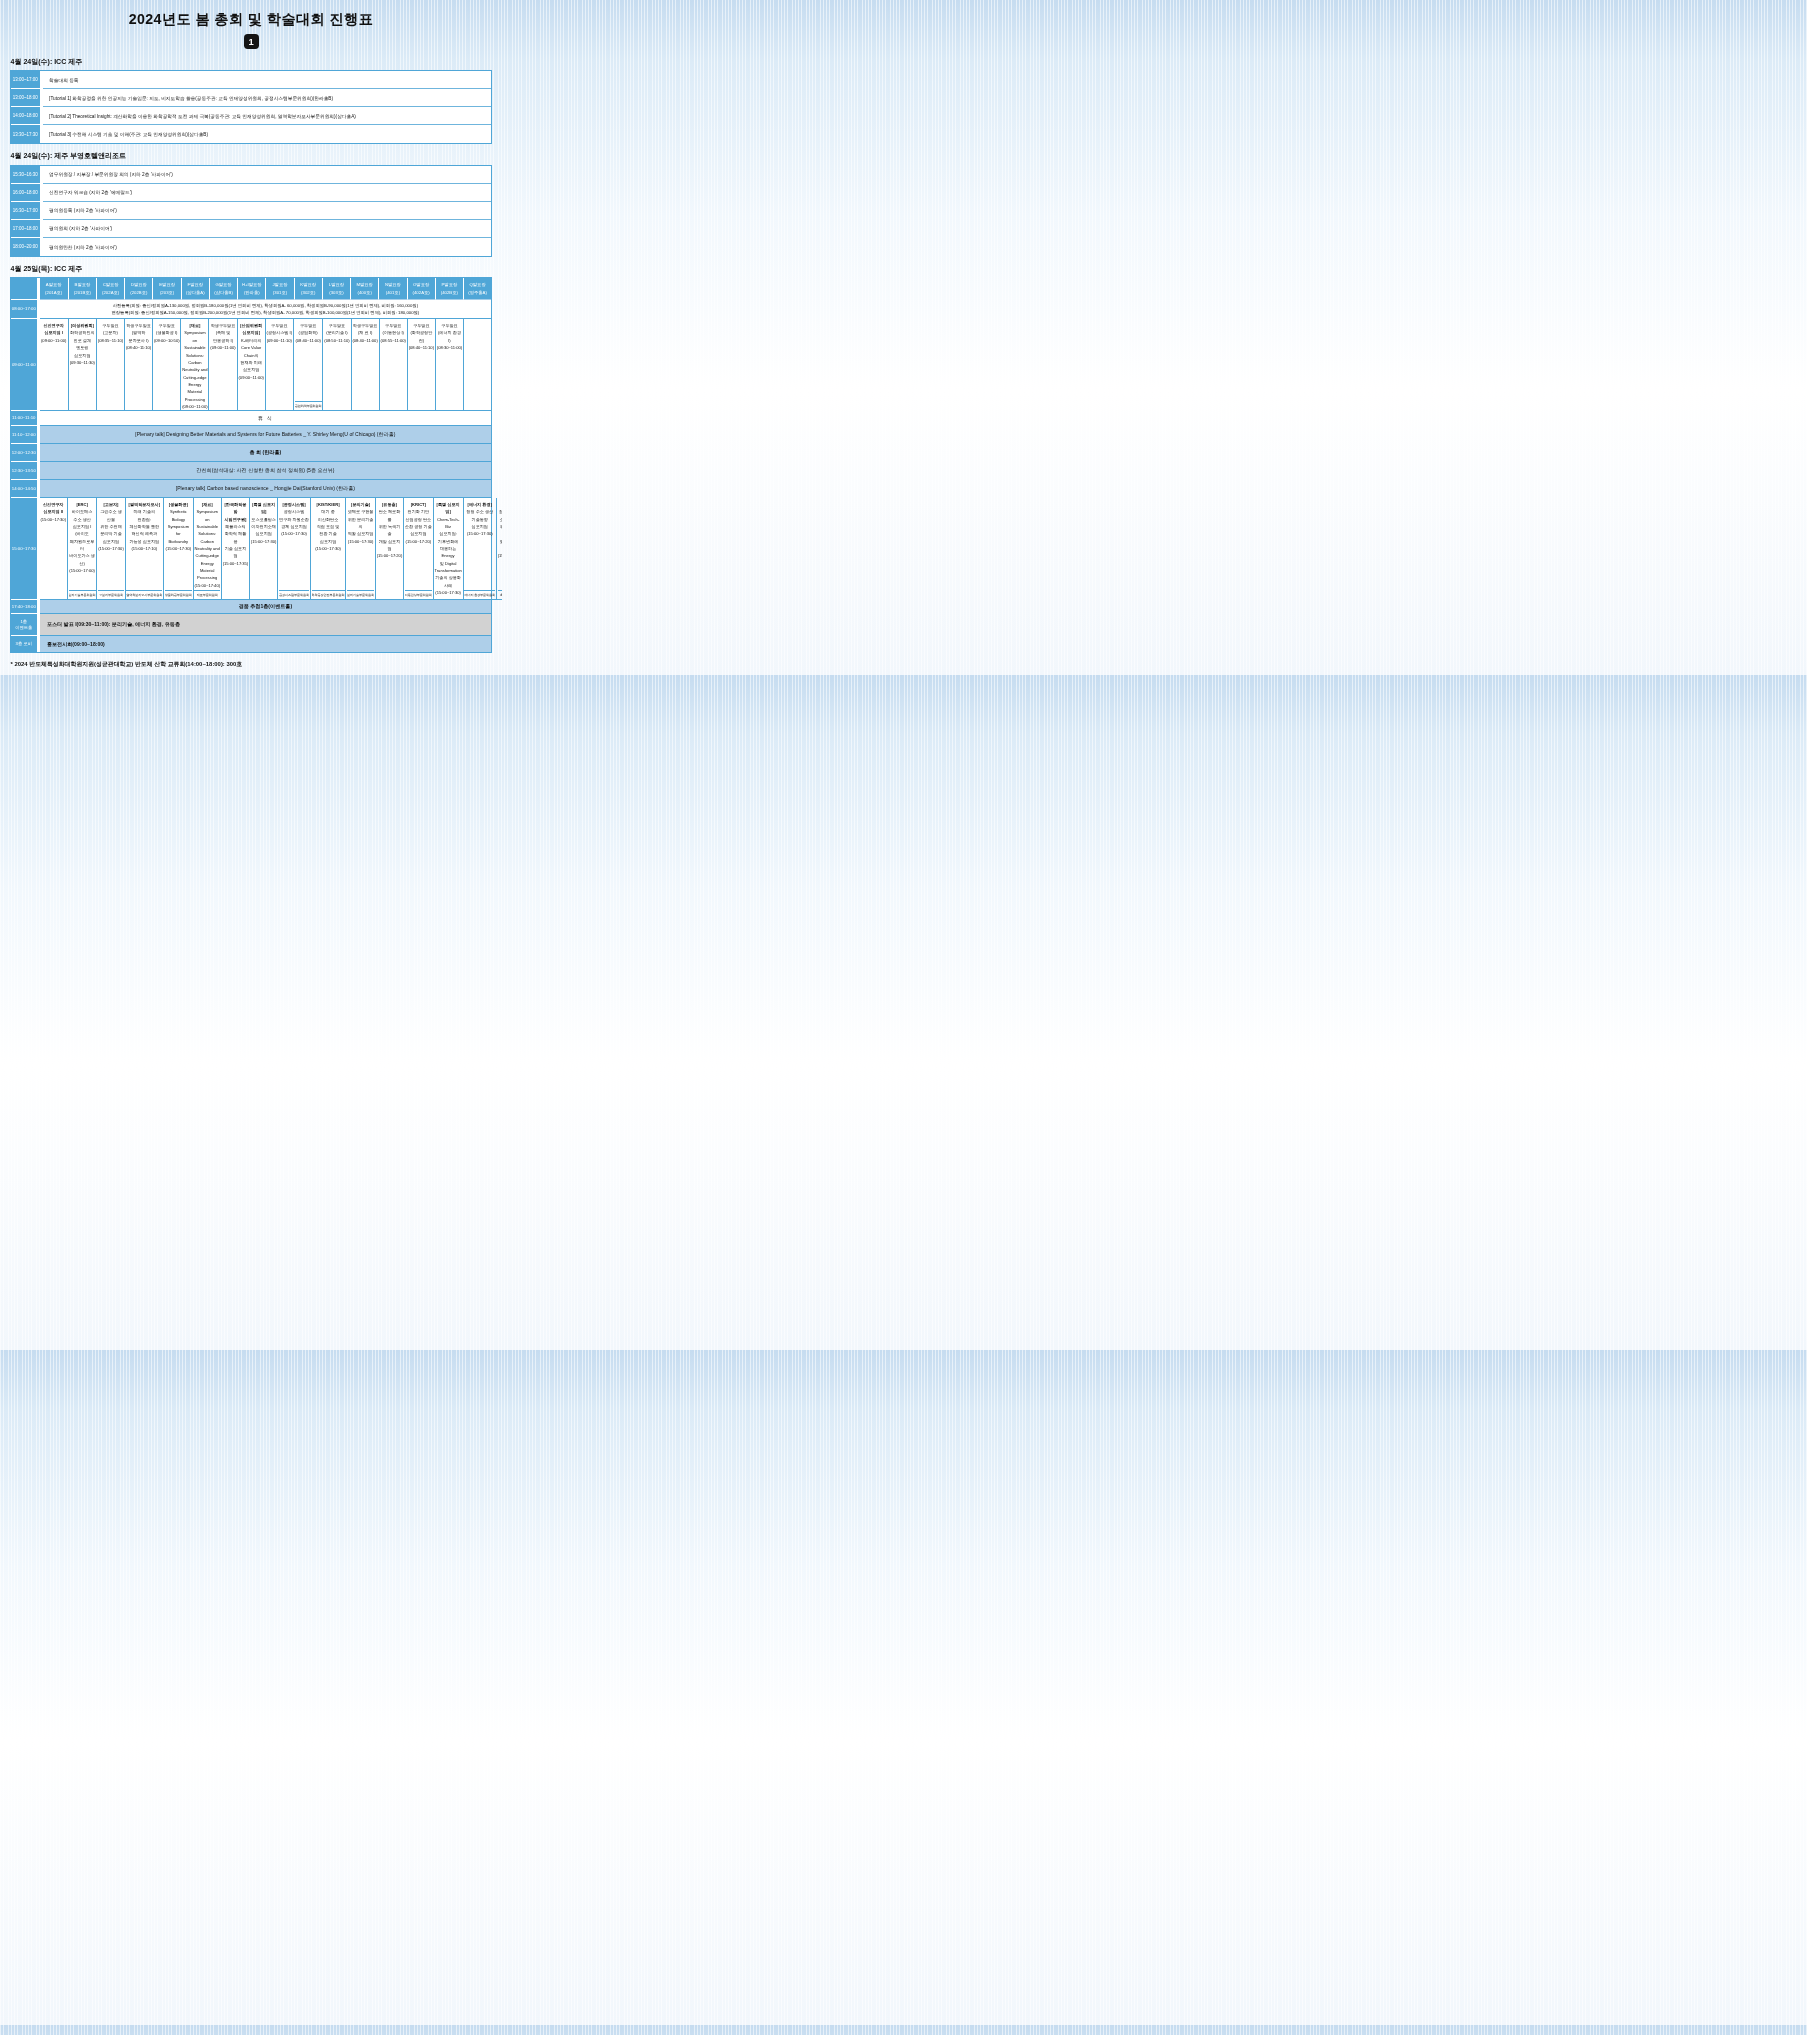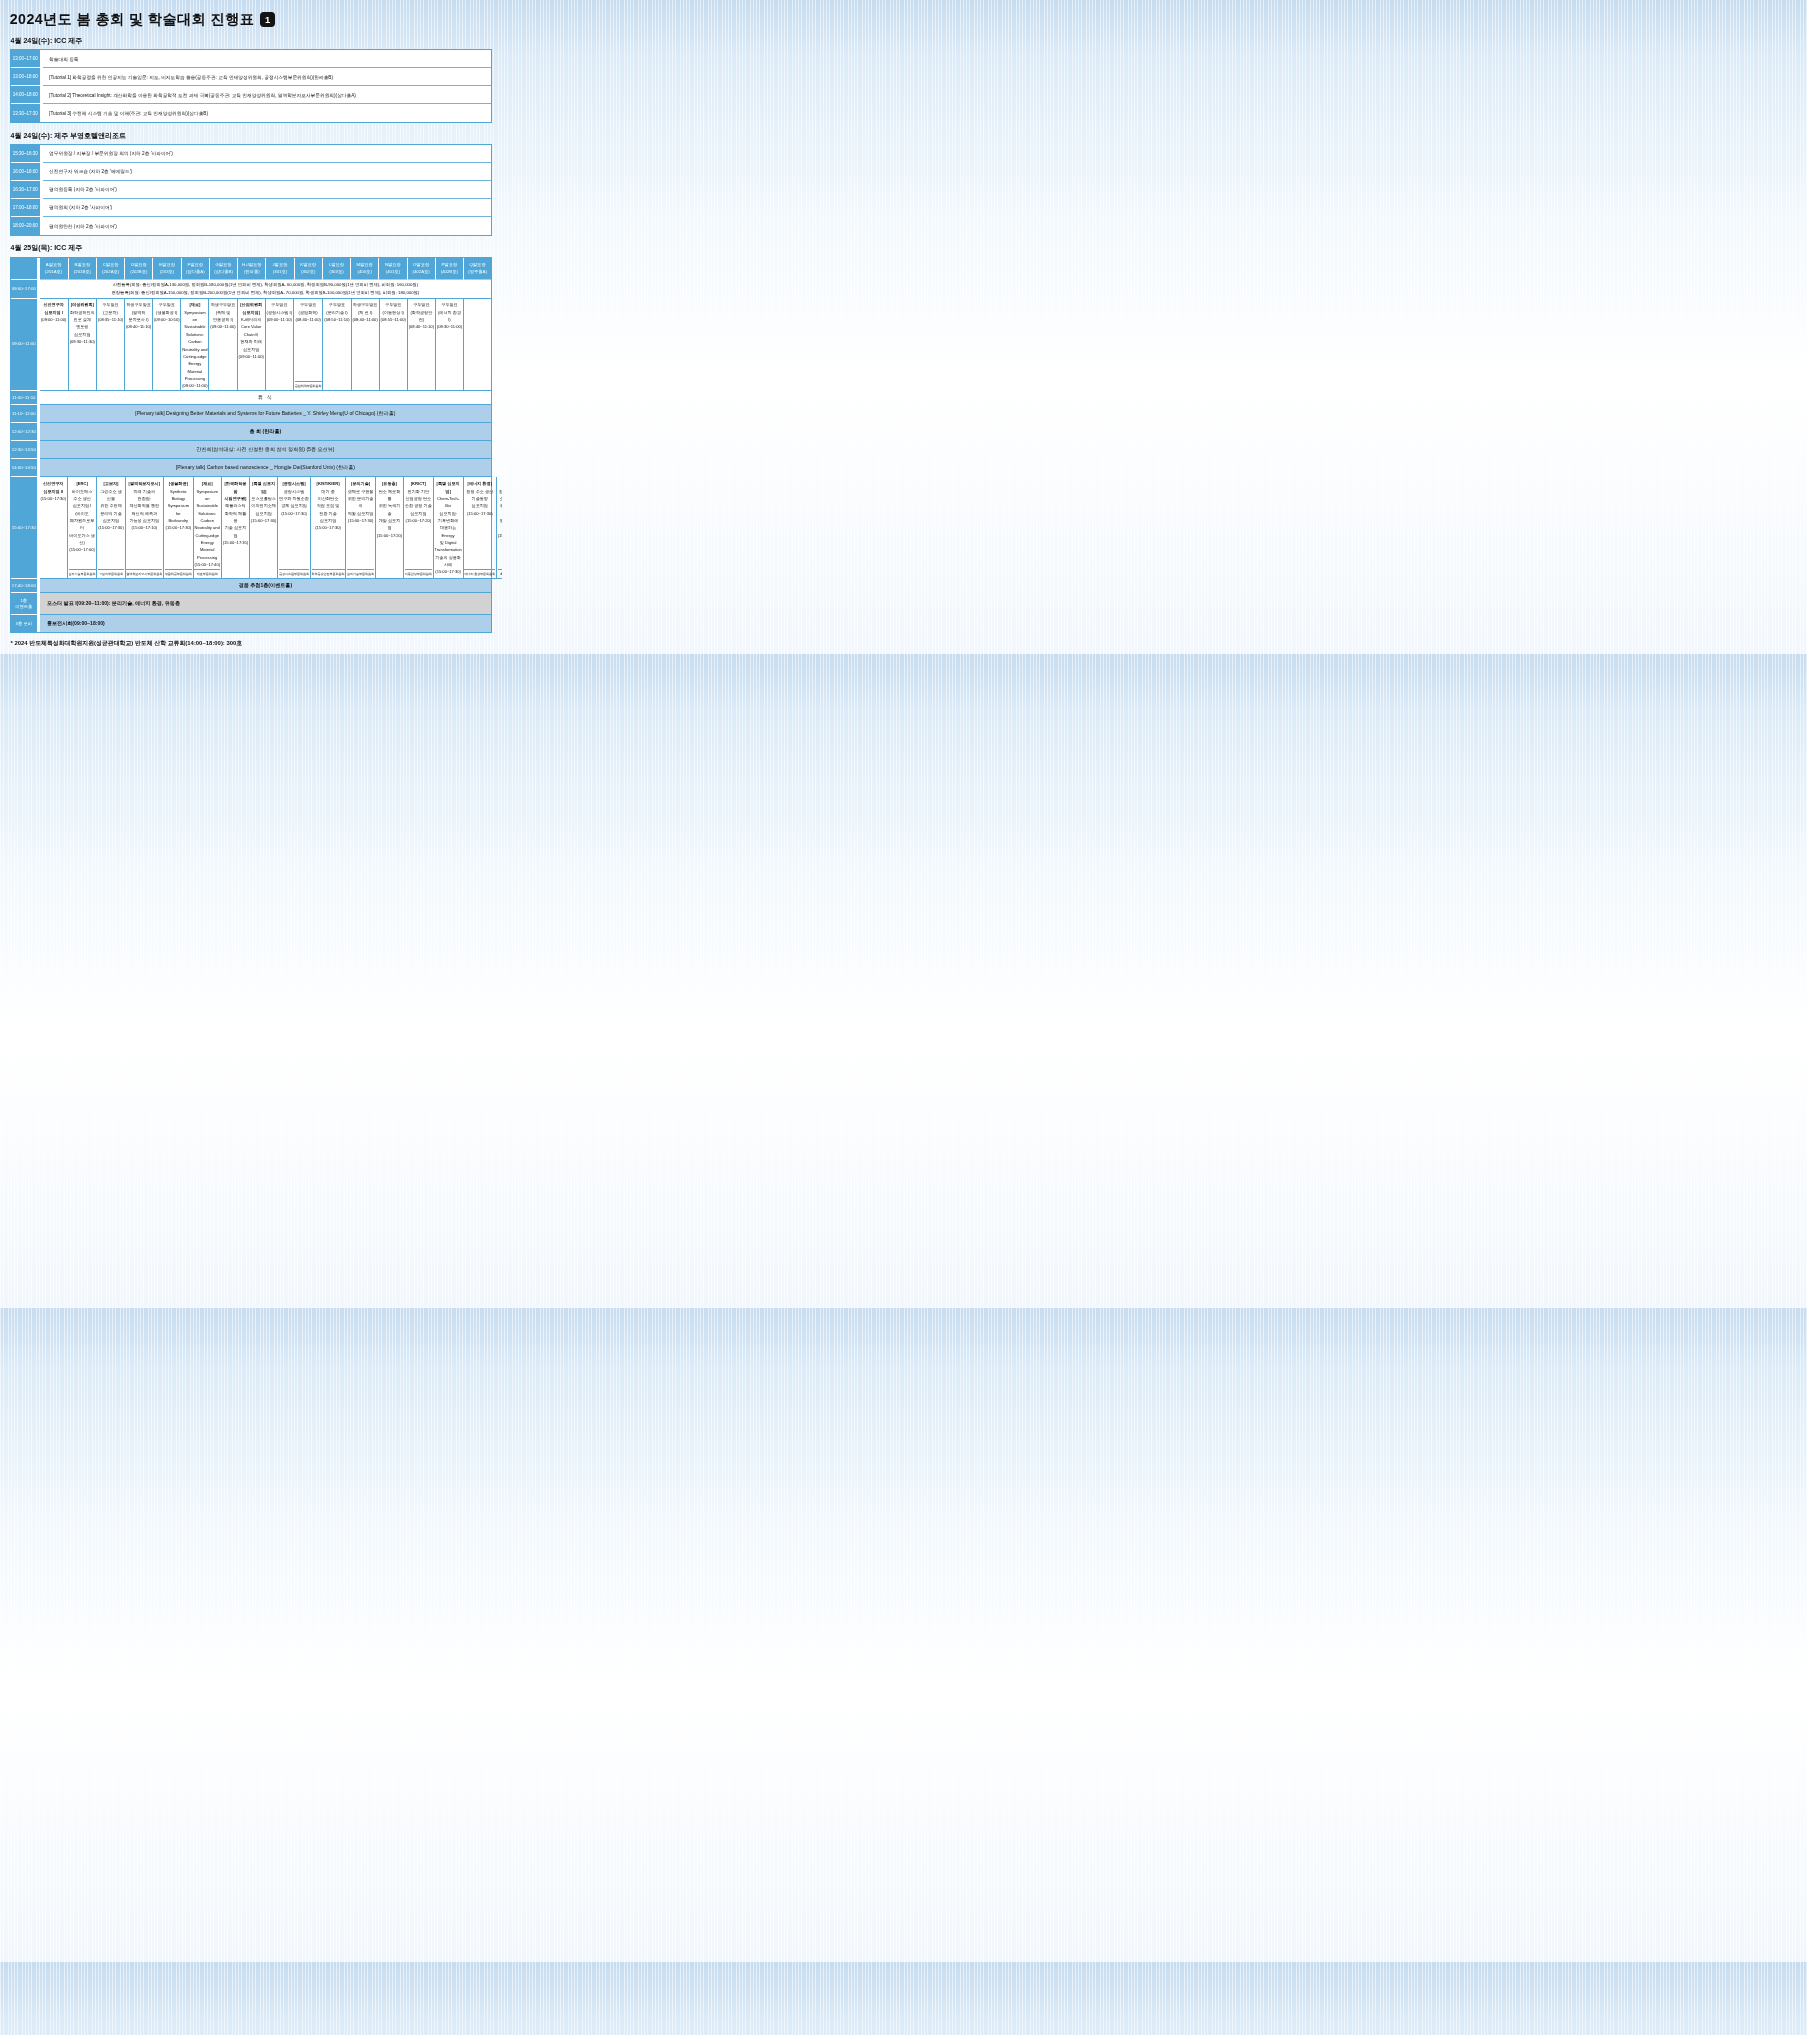--- a/index.html
+++ b/index.html
@@ -14,21 +14,21 @@
     margin:0;
     width:502px;
     min-height:640px;
     color:var(--ink);
     font-family:"Liberation Sans","DejaVu Sans",sans-serif;
     background:
       repeating-linear-gradient(90deg, rgba(255,255,255,.55) 0 0.8px, rgba(255,255,255,0) 0.8px 2.8px),
       linear-gradient(180deg,#c6dcf0 0%,#dcebf7 9%,#f2f8fd 32%,#ffffff 58%,#f2f7fc 100%);
   }
   .wrap{padding:6.5px 9.8px 5.7px;}
-  .titlebar{display:flex;align-items:center;justify-content:flex-start;gap:5.7px;margin:3.3px 0 7.3px;}
+  .titlebar{display:flex;align-items:center;justify-content:flex-start;gap:5.7px;margin:3.3px 0 7.3px;flex-direction:column;}
   .title{font-size:14.2px;font-weight:800;letter-spacing:0.4px;}
   .badge{width:15px;height:15px;background:#141414;color:#fff;border-radius:3.7px;
          display:flex;align-items:center;justify-content:center;font-size:9.4px;font-weight:800;flex:0 0 auto;}
   .sect-h{font-size:7px;font-weight:800;margin:7.3px 0 3.3px 0.8px;}
 
   
   .stable{border:1.2px solid var(--blue);background:#fff;}
   .srow{display:grid;grid-template-columns:29px 2.8px 1fr;min-height:18px;}
   .srow .t{background:var(--blue);color:#fff;font-size:4.5px;display:flex;align-items:center;justify-content:center;
            border-bottom:1.2px solid #fff;text-align:center;}

